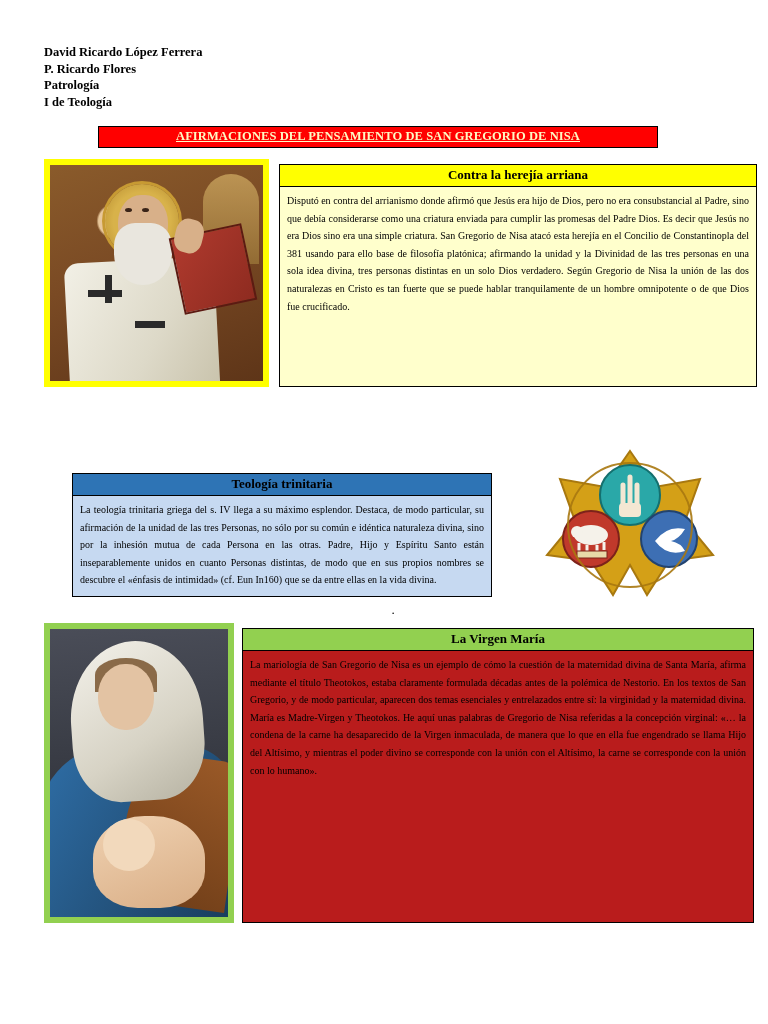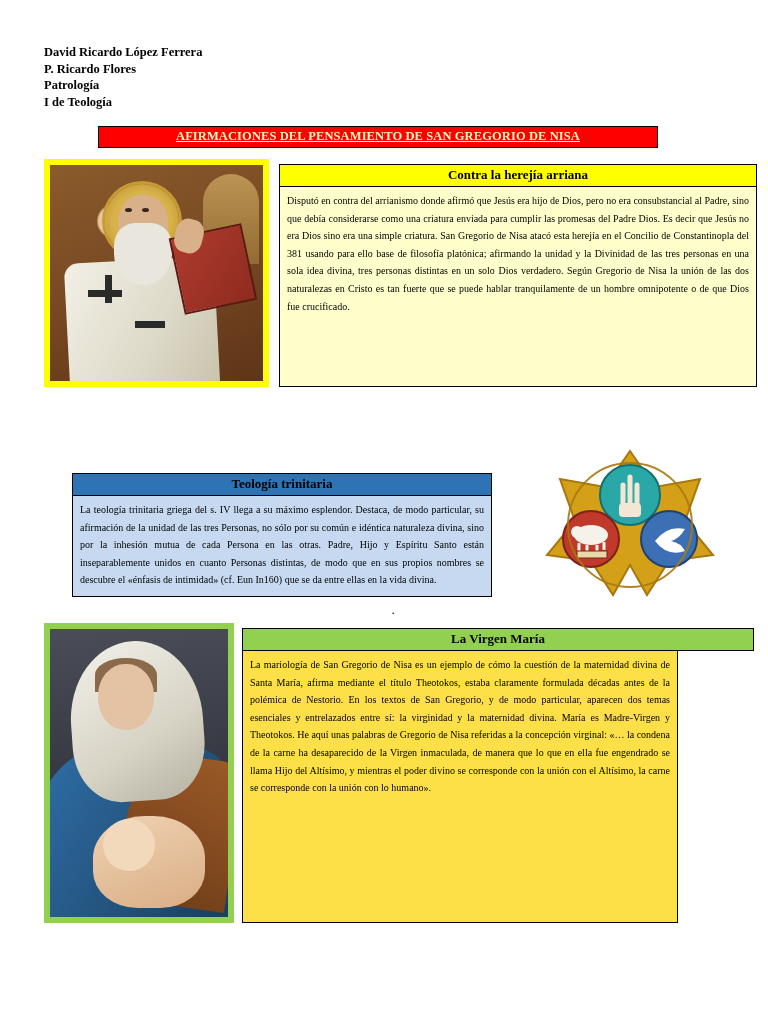--- a/index.html
+++ b/index.html
@@ -121,21 +121,21 @@
     height: 300px;
     border: 6px solid #92d050;
     box-sizing: border-box;
     margin-right: 8px;
     flex: none;
     overflow: hidden;
     position: relative;
     background: #2b2f3a;
   }
   .card-green-head { background: #92d050; width: 512px; }
-  .card-green-body { background: #fde047; width: 436px; min-height: 272px; }
+  .card-green-body { background: #b91c1c; width: 512px; min-height: 272px; }
 
   
   .icon-greg {
     position: absolute;
     inset: 0;
     background:
       radial-gradient(circle at 30% 26%, #e8c79a 0 7%, rgba(232,199,154,0) 8%),
       linear-gradient(160deg, #8a5b2b 0%, #7a4a24 45%, #5e3518 100%);
   }
   .ig-halo {

